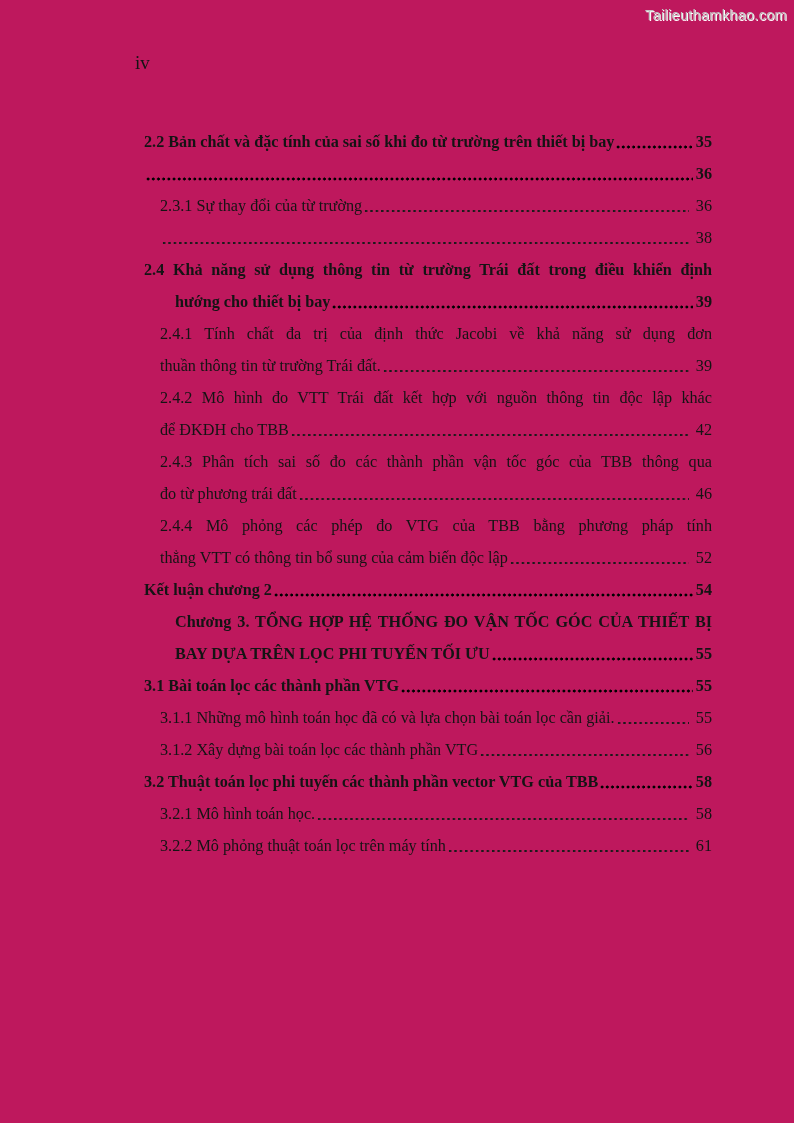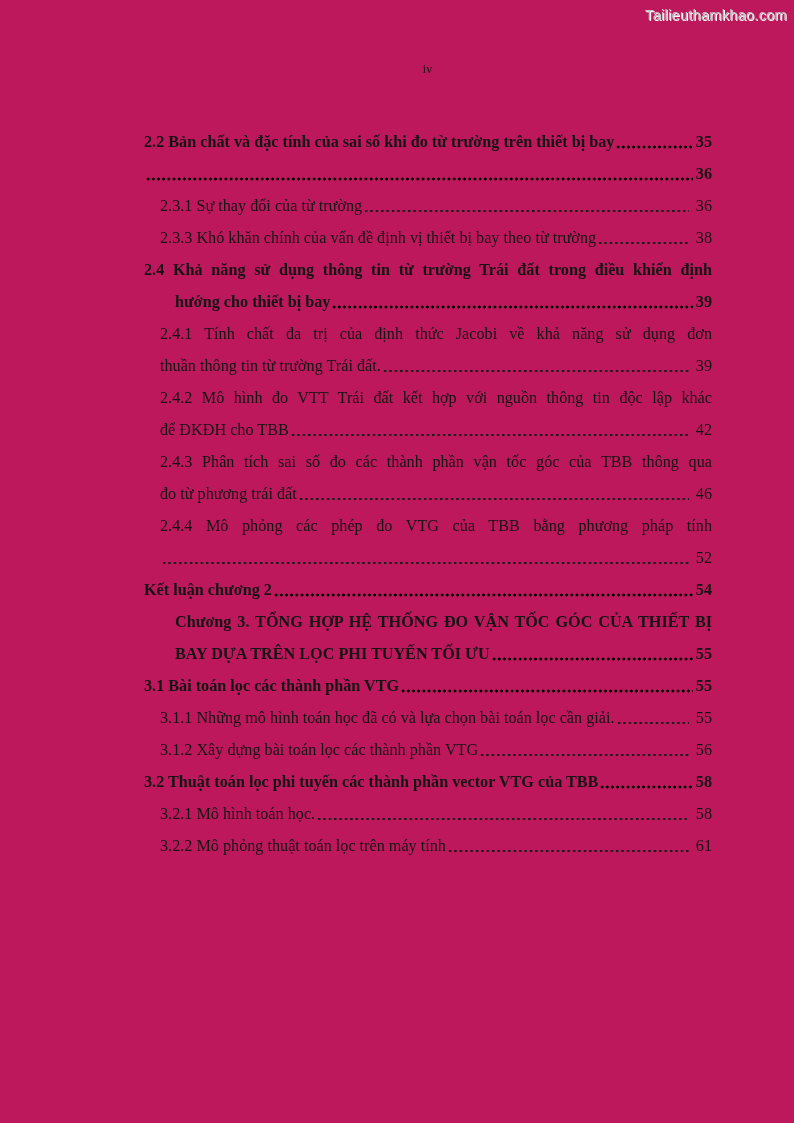--- a/index.html
+++ b/index.html
@@ -18,25 +18,24 @@
     top: 7px;
     right: 7px;
     font-family: "Liberation Sans", "DejaVu Sans", sans-serif;
     font-size: 14.5px;
     color: #c3c3c3;
     text-shadow: 1px 1px 0 #ffffff;
     letter-spacing: 0.3px;
   }
   .folio {
     position: absolute;
-    top: 58px;
+    top: 52px;
     left: 135px;
     width: 585px;
-    text-align: center;
-    font-size: 12px;
+    font-size: 19px;
     line-height: 22px;
   }
   .toc {
     position: absolute;
     top: 126px;
     left: 127px;
     width: 585px;
     font-size: 16.2px;
     line-height: 32px;
   }
@@ -96,21 +95,20 @@
       <div class="line row i2">
         <span class="txt">2.3.1 Sự thay đổi của từ trường</span>
         <span class="leader"></span>
         <span class="pg">36</span>
       </div>
     </div>
 
 
     <div class="entry n">
       <div class="line row i2">
-        <span class="txt">2.3.3 Khó khăn chính của vấn đề định vị thiết bị bay theo từ trường</span>
         <span class="leader"></span>
         <span class="pg">38</span>
       </div>
     </div>
 
     <div class="entry b">
       <div class="line pre just i1">2.4 Khả năng sử dụng thông tin từ trường Trái đất trong điều khiển định</div>
       <div class="line row i0">
         <span class="txt">hướng cho thiết bị bay</span>
         <span class="leader"></span>
@@ -141,20 +139,21 @@
       <div class="line row i2">
         <span class="txt">đo từ phương trái đất</span>
         <span class="leader"></span>
         <span class="pg">46</span>
       </div>
     </div>
 
     <div class="entry n">
       <div class="line pre just i2">2.4.4 Mô phỏng các phép đo VTG của TBB bằng phương pháp tính</div>
       <div class="line row i2">
+        <span class="txt">thẳng VTT có thông tin bổ sung của cảm biến độc lập</span>
         <span class="leader"></span>
         <span class="pg">52</span>
       </div>
     </div>
 
     <div class="entry b">
       <div class="line row i1">
         <span class="txt">Kết luận chương 2</span>
         <span class="leader"></span>
         <span class="pg">54</span>

